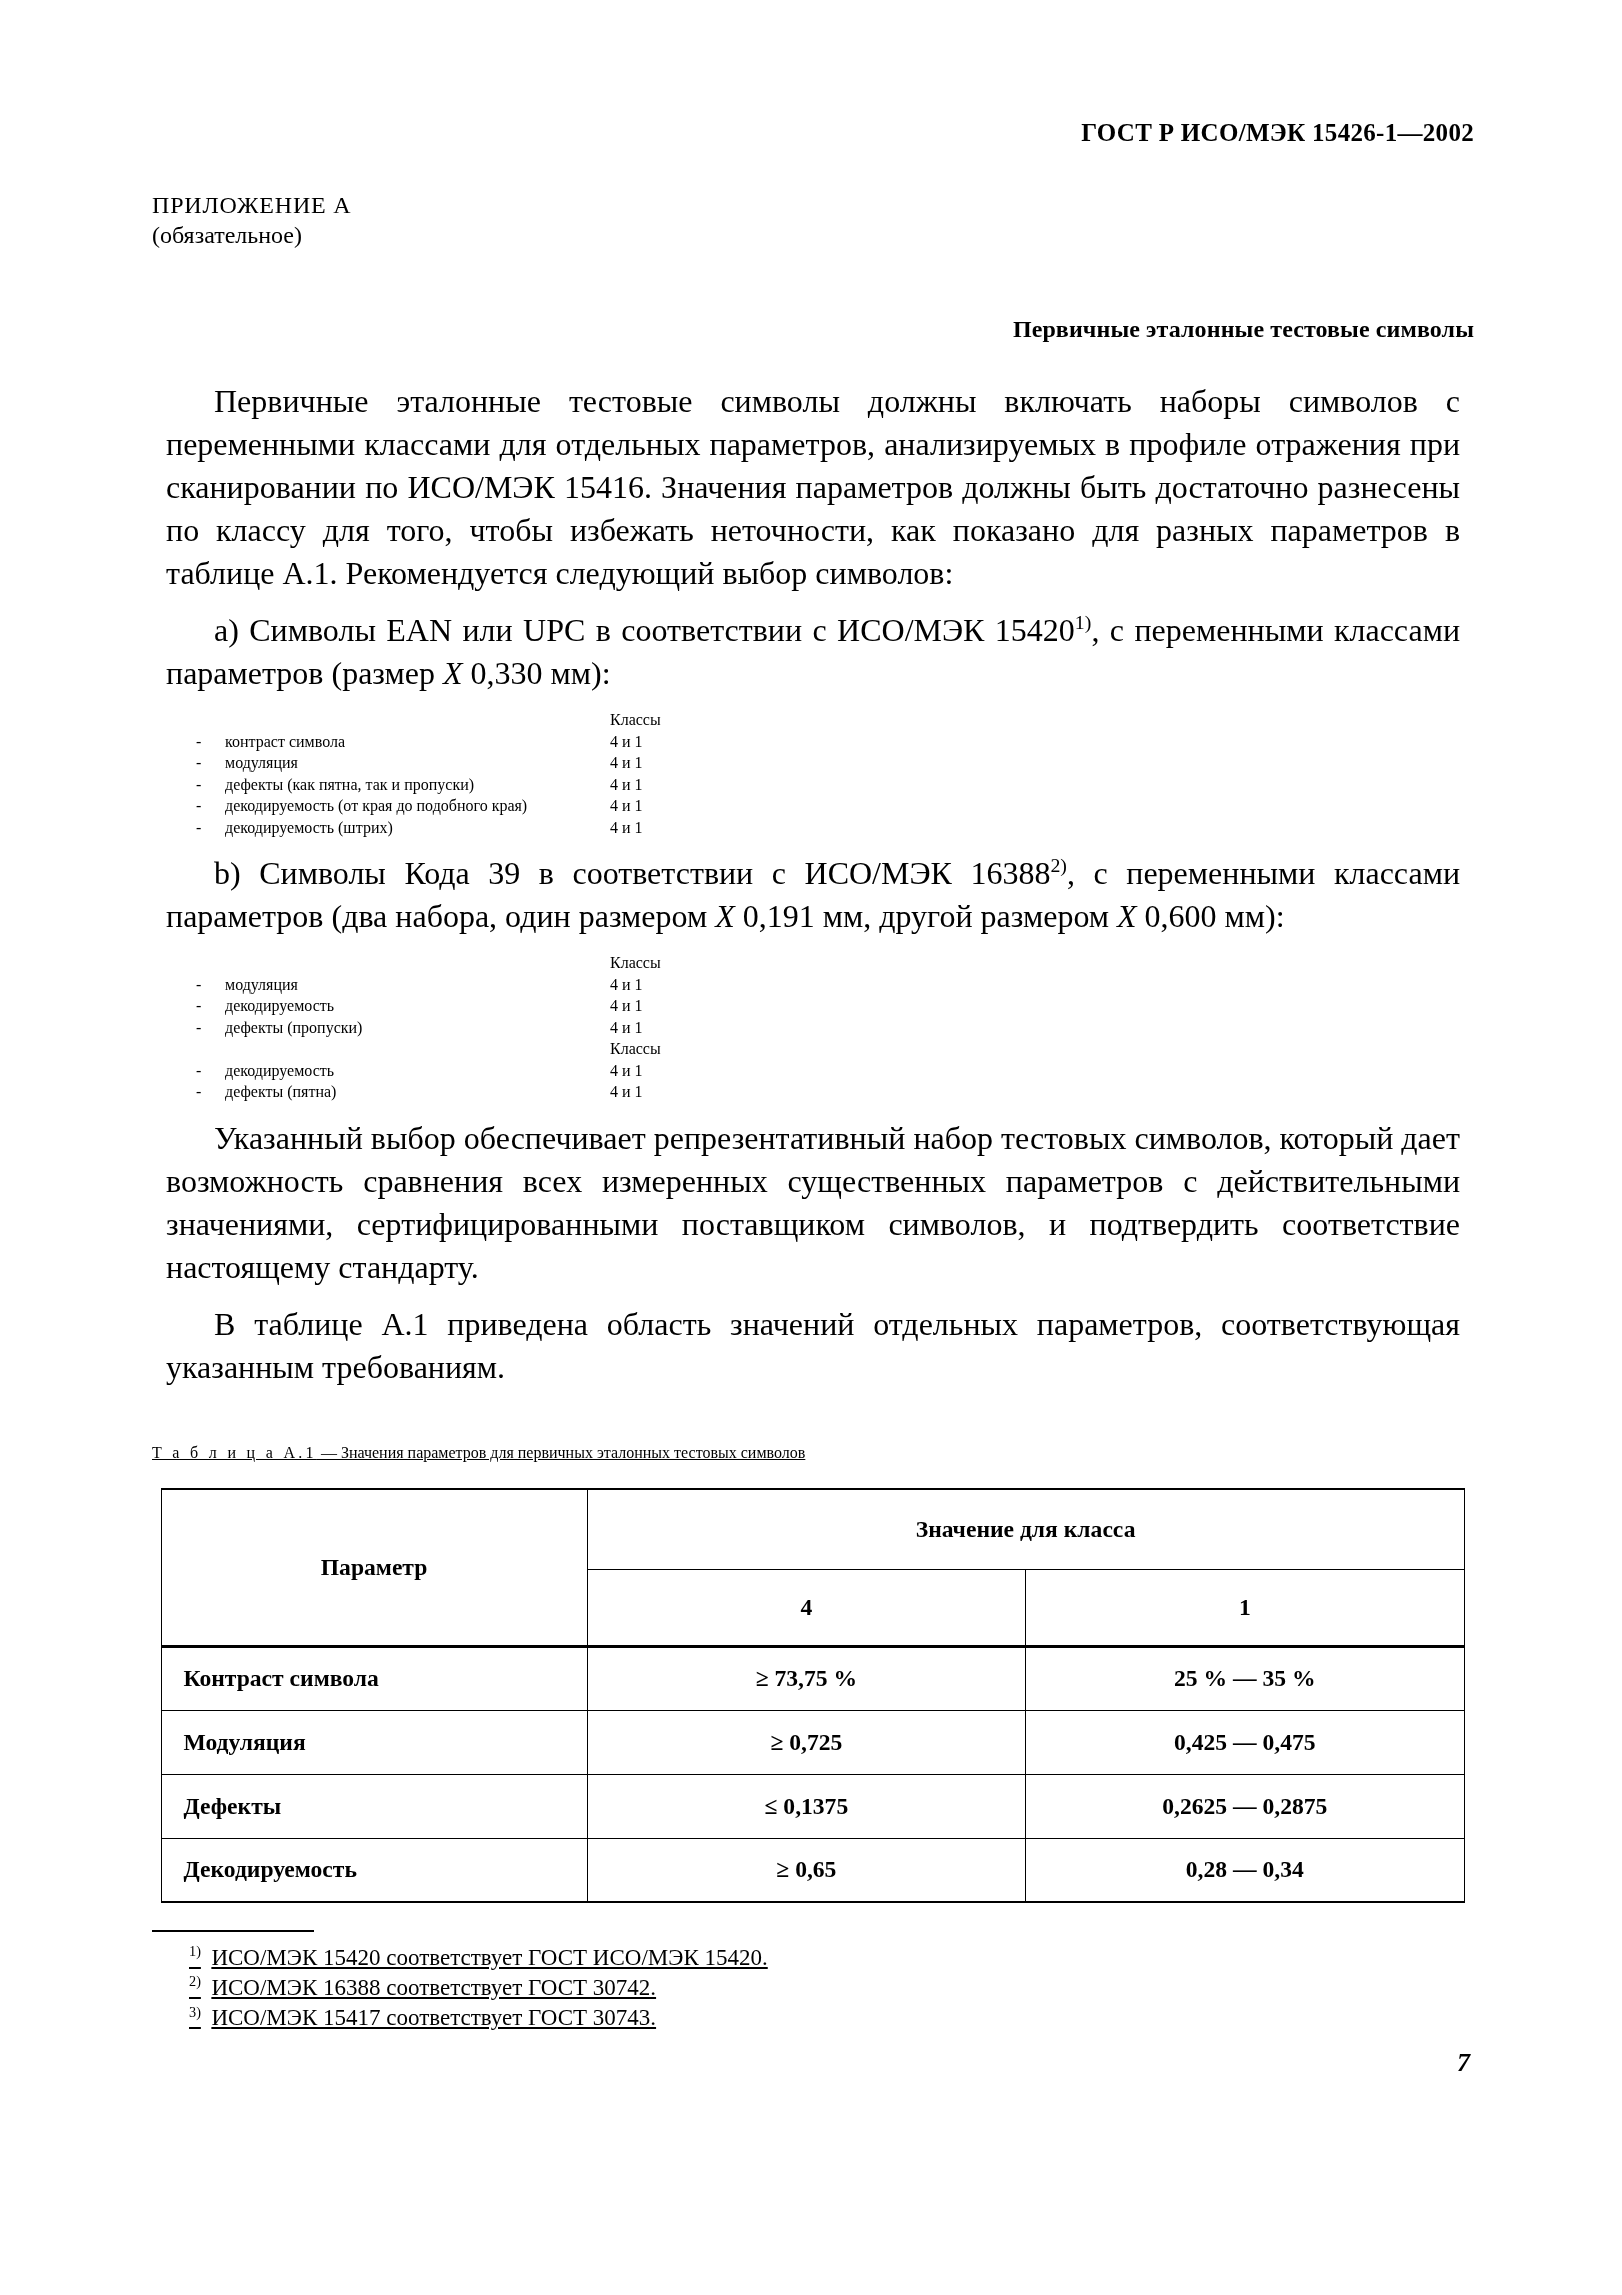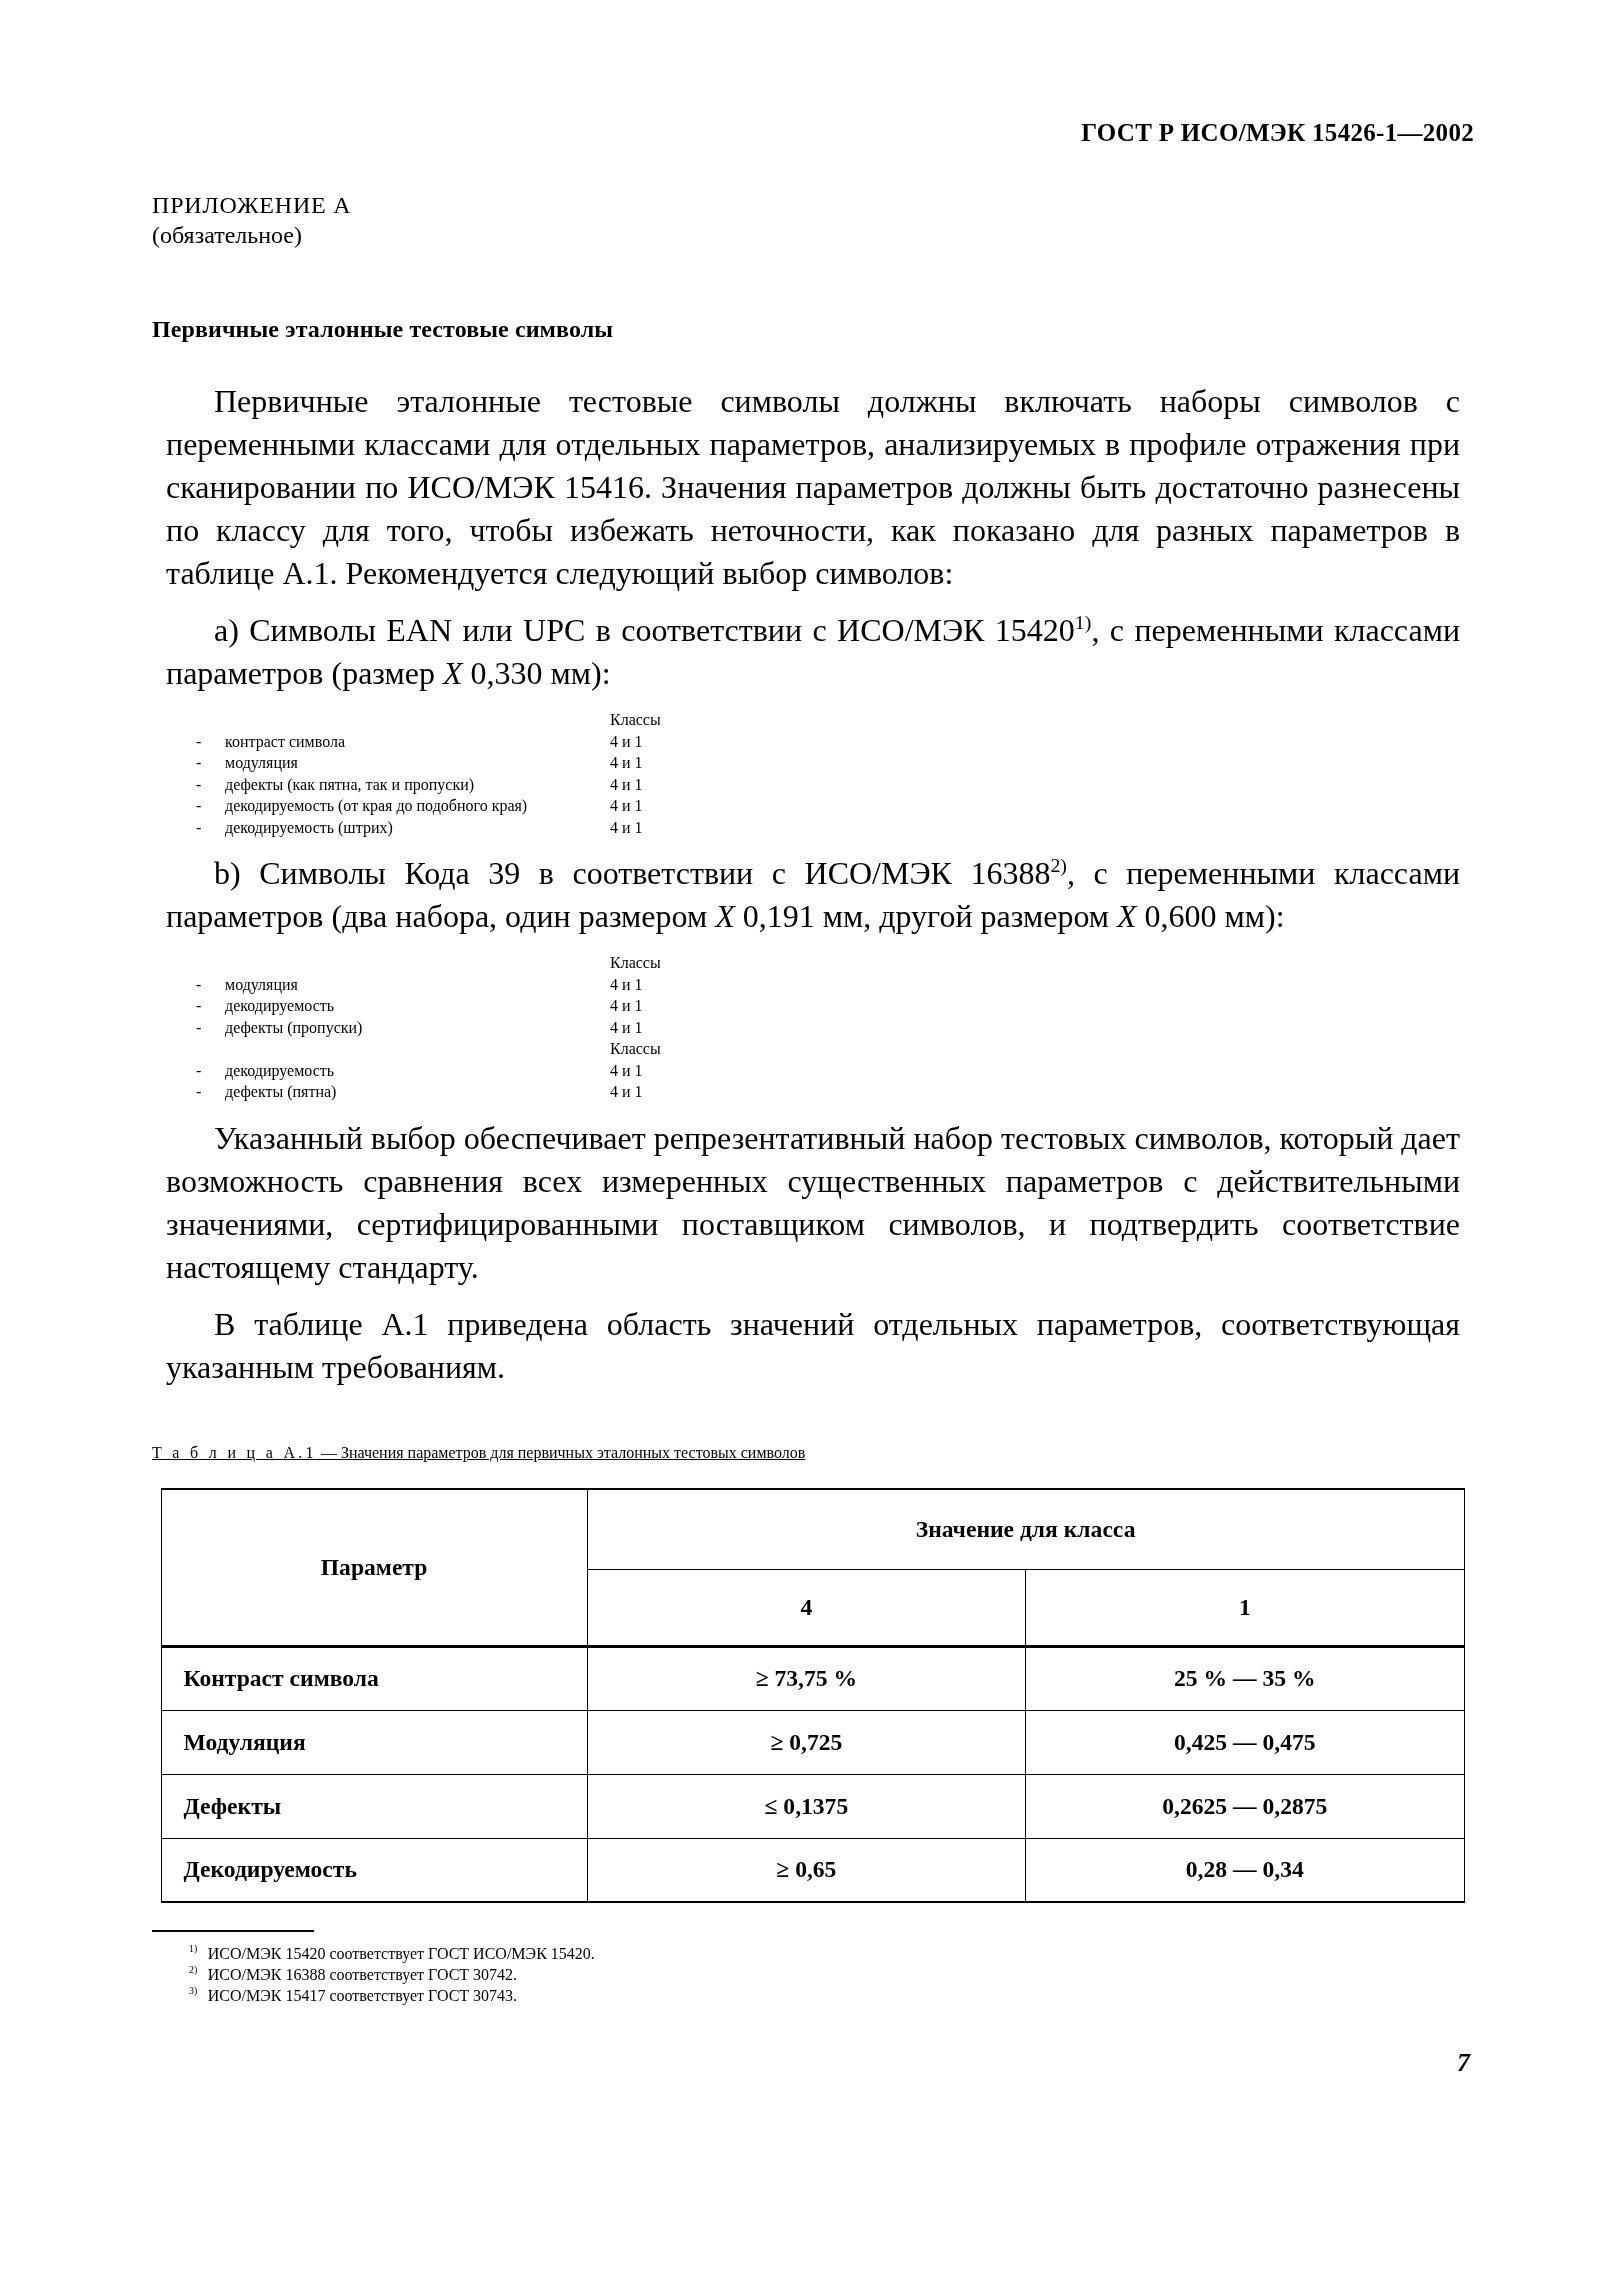--- a/index.html
+++ b/index.html
@@ -43,21 +43,21 @@
     margin-top: 43px;
     text-align: left;
     font-size: 24px;
     line-height: 1.28;
   }
   .annex-block .annex-name { letter-spacing: 0.8px; }
   .annex-block .annex-sub { }
 
   .section-title {
     margin-top: 65px;
-    text-align: left;
+    text-align: right;
     font-size: 24px;
     font-weight: bold;
     letter-spacing: 0.1px;
   }
 
   
   p.body {
     margin: 14px;
     font-size: 32px;
     line-height: 1.345;
@@ -160,24 +160,25 @@
     top: 1930px;
     width: 1322px;
   }
   .footnote-rule {
     width: 162px;
     height: 0;
     border-top: 2.6px solid #000;
     margin-bottom: 10.5px;
   }
   .footnote {
-    font-size: 16px;
+    font-size: 23px;
     line-height: 1.32;
     padding-left: 37px;
     white-space: nowrap;
+    text-decoration: underline;
   }
   .footnote .fn-marker {
     font-size: 0.62em;
     vertical-align: super;
     line-height: 0;
     margin-right: 10.5px;
   }
 
   
   .page-number {

